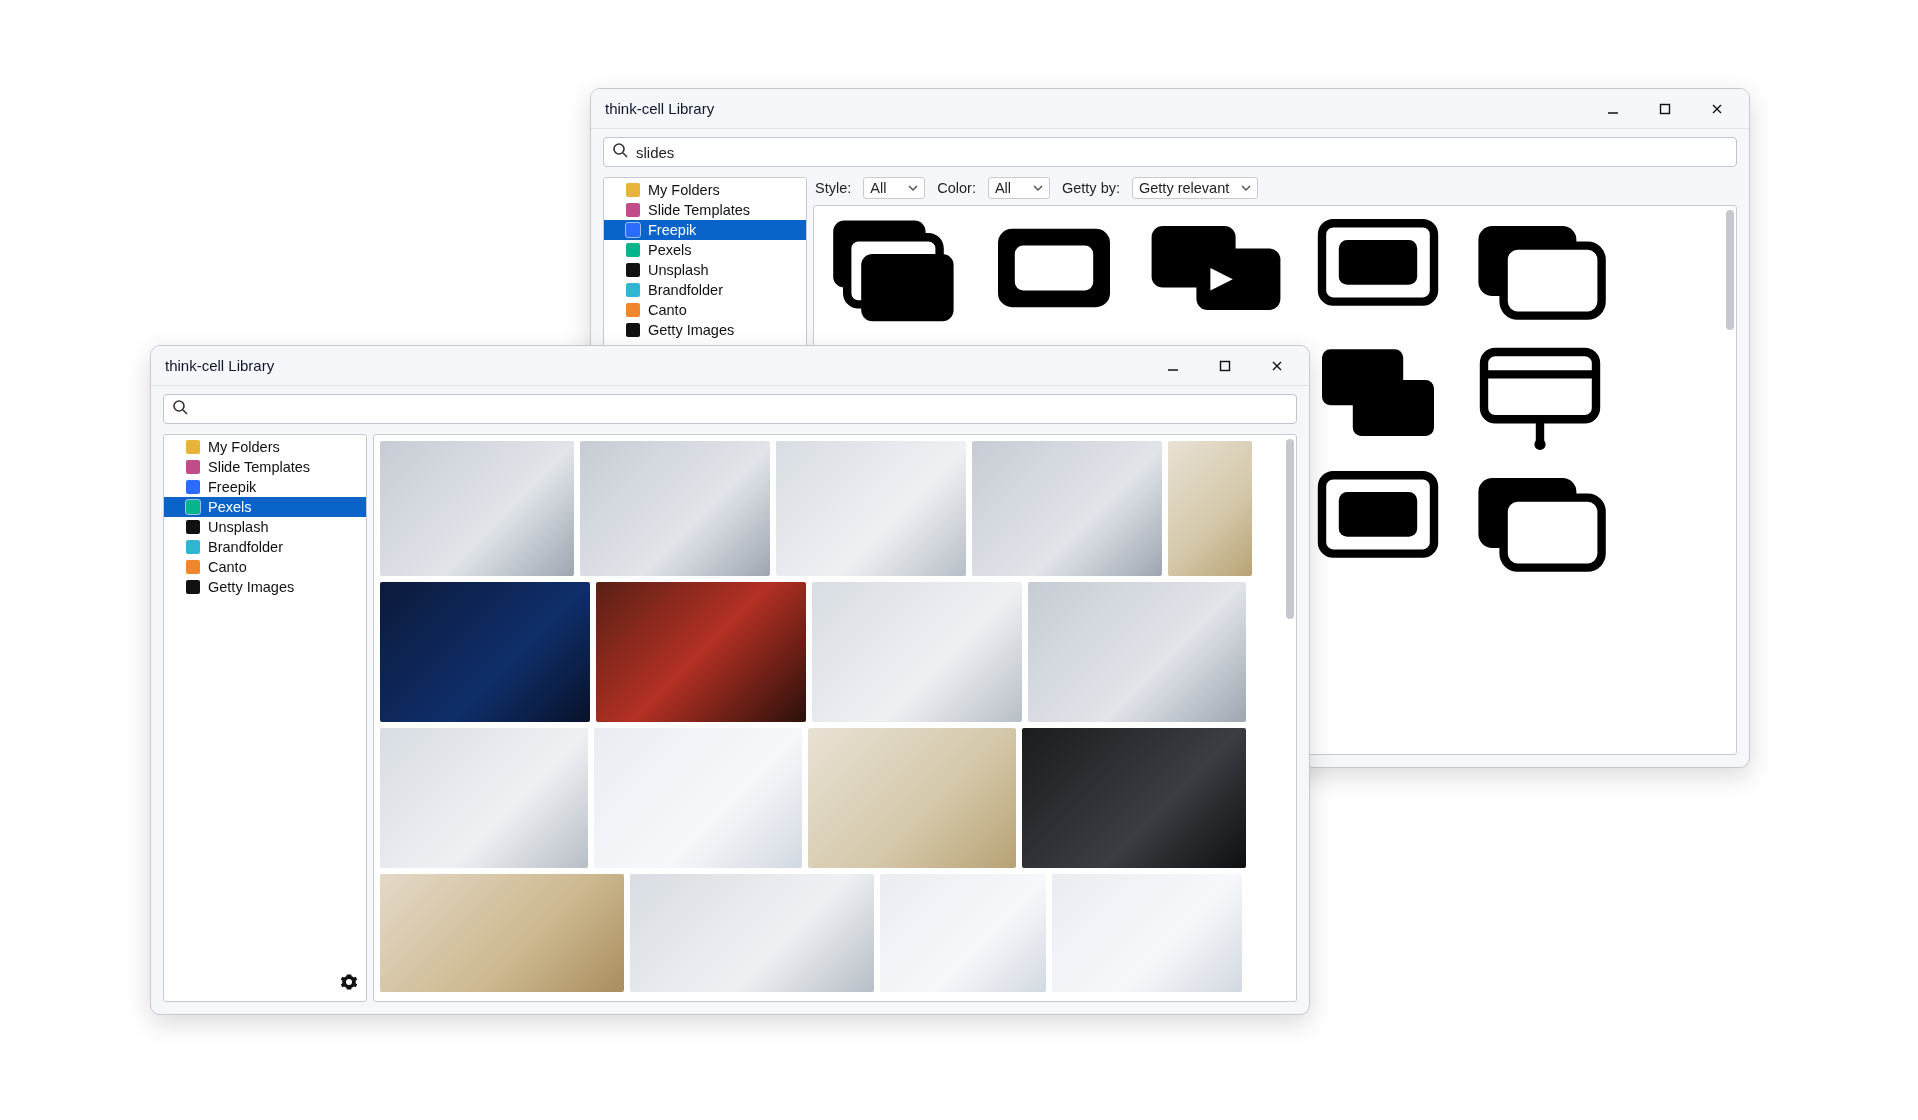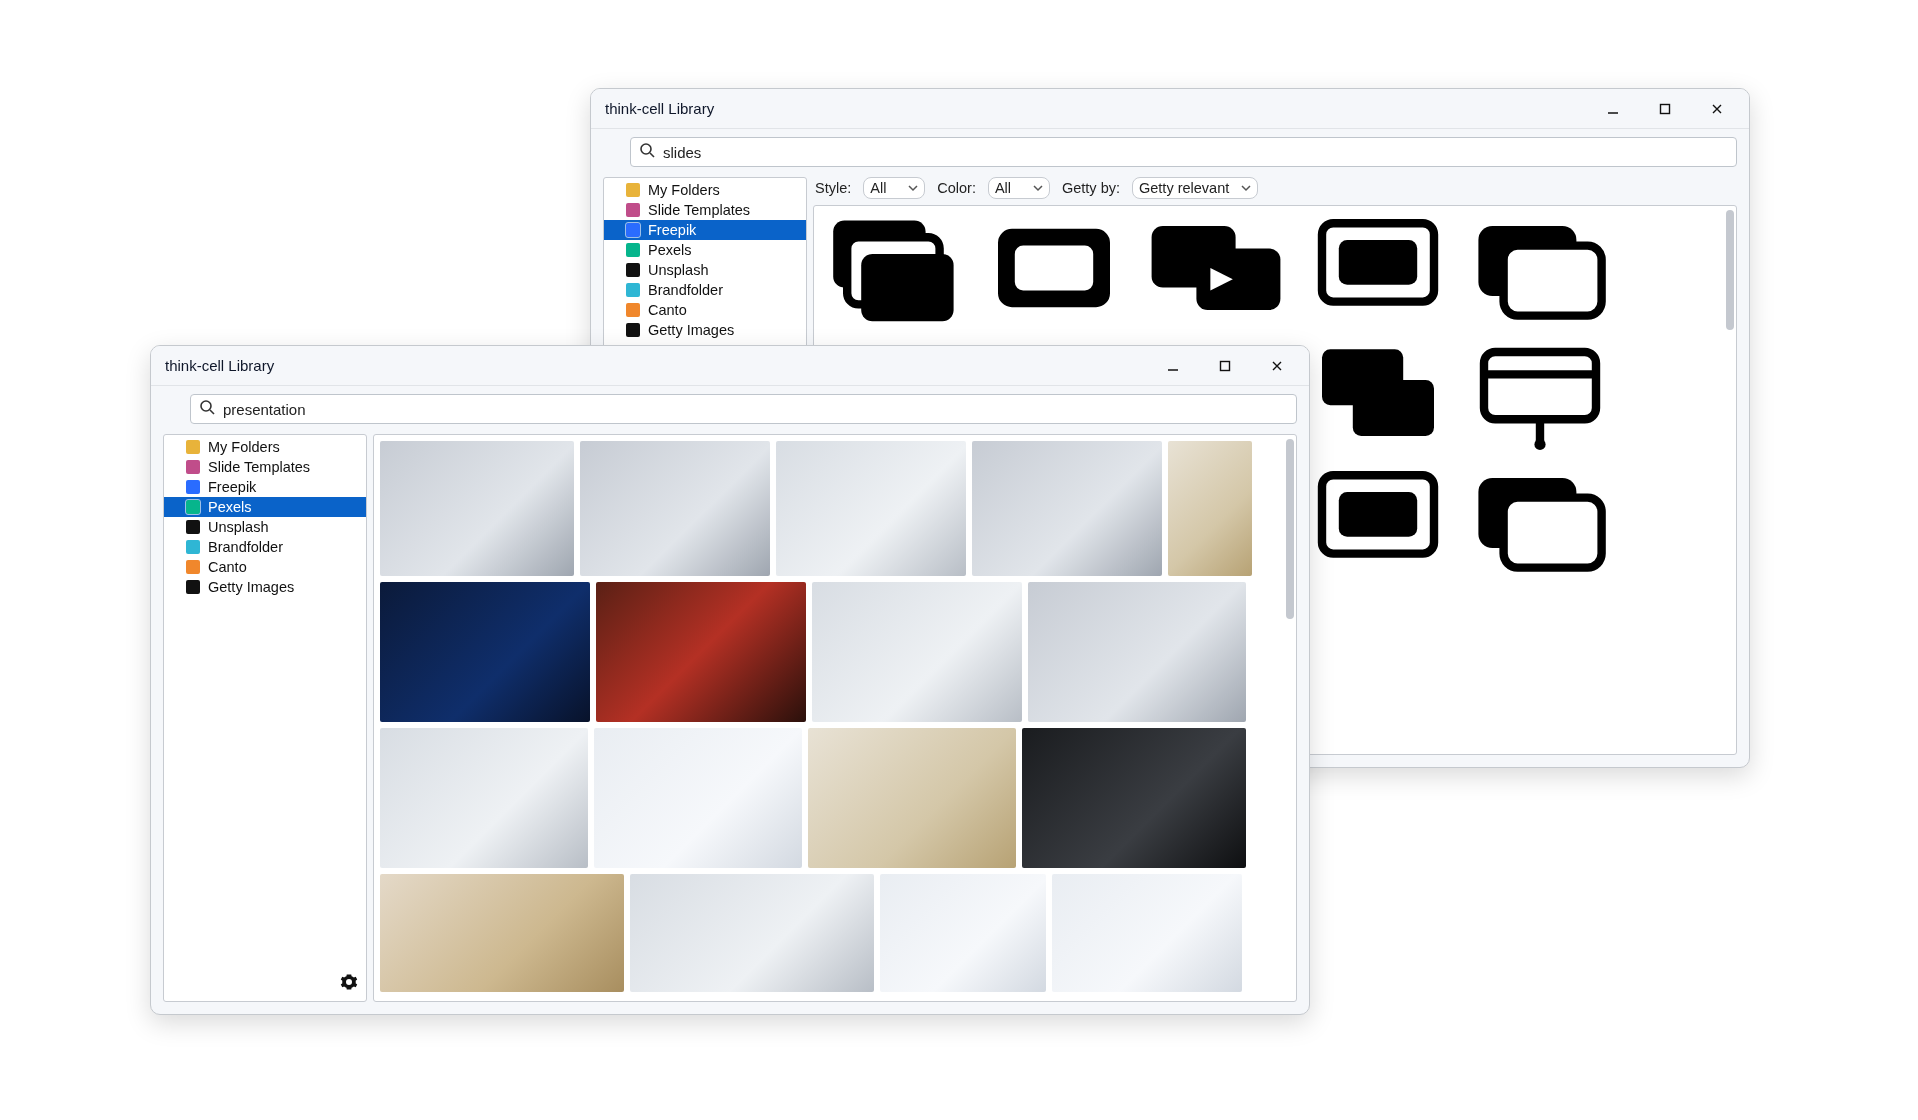--- a/index.html
+++ b/index.html
@@ -39,21 +39,20 @@
   }
   .searchbox {
     display: flex;
     align-items: center;
     gap: 8px;
     background: #fff;
     border: 1px solid #bfc5cc;
     border-radius: 4px;
     height: 30px;
     padding: 0 8px;
-    margin-left: 27px;
   }
   .searchbox svg { width: 16px; height: 16px; stroke: #333; fill: none; stroke-width: 1.6; }
   .searchbox input {
     flex: 1; border: none; outline: none; font-size: 15px; background: transparent; color: #222;
   }
 
   .body-row {
     flex: 1;
     display: flex;
     padding: 0 12px 12px 12px;
@@ -88,21 +87,21 @@
     flex-direction: column;
     min-width: 0;
   }
   .filters {
     display: flex; gap: 12px; align-items: center;
     font-size: 14.5px; color: #222;
     padding: 0 2px 6px 2px;
   }
   .filters .drop {
     display: inline-flex; align-items: center; gap: 12px;
-    border: 1px solid #c7cbd1; border-radius: 8px;
+    border: 1px solid #c7cbd1; border-radius: 3px;
     background: #fff;
     padding: 1px 6px;
     min-width: 62px; height: 22px;
   }
   .filters .drop .caret { margin-left: auto; }
   .caret svg { width: 10px; height: 10px; stroke: #555; fill: none; stroke-width: 1.5; }
 
   .results-panel {
     flex: 1;
     background: #fff;
@@ -416,21 +415,20 @@
   </div>
 
   <div class="searchbar-row">
     <div class="searchbox">
       <span>
         <svg viewBox="0 0 16 16">
             <circle cx="7" cy="7" r="5"></circle>
             <path d="M11 11 L15 15"></path>
           </svg>
       </span>
-      <input value="presentation" style="">
     </div>
   </div>
 
   <div class="body-row">
     <div class="sidebar">
       <div class="items" id="front-sidebar">
           <div class="item">
             <span class="ic">
               <span class="sqic" style="background: rgb(232, 179, 58);"></span>
             </span>

